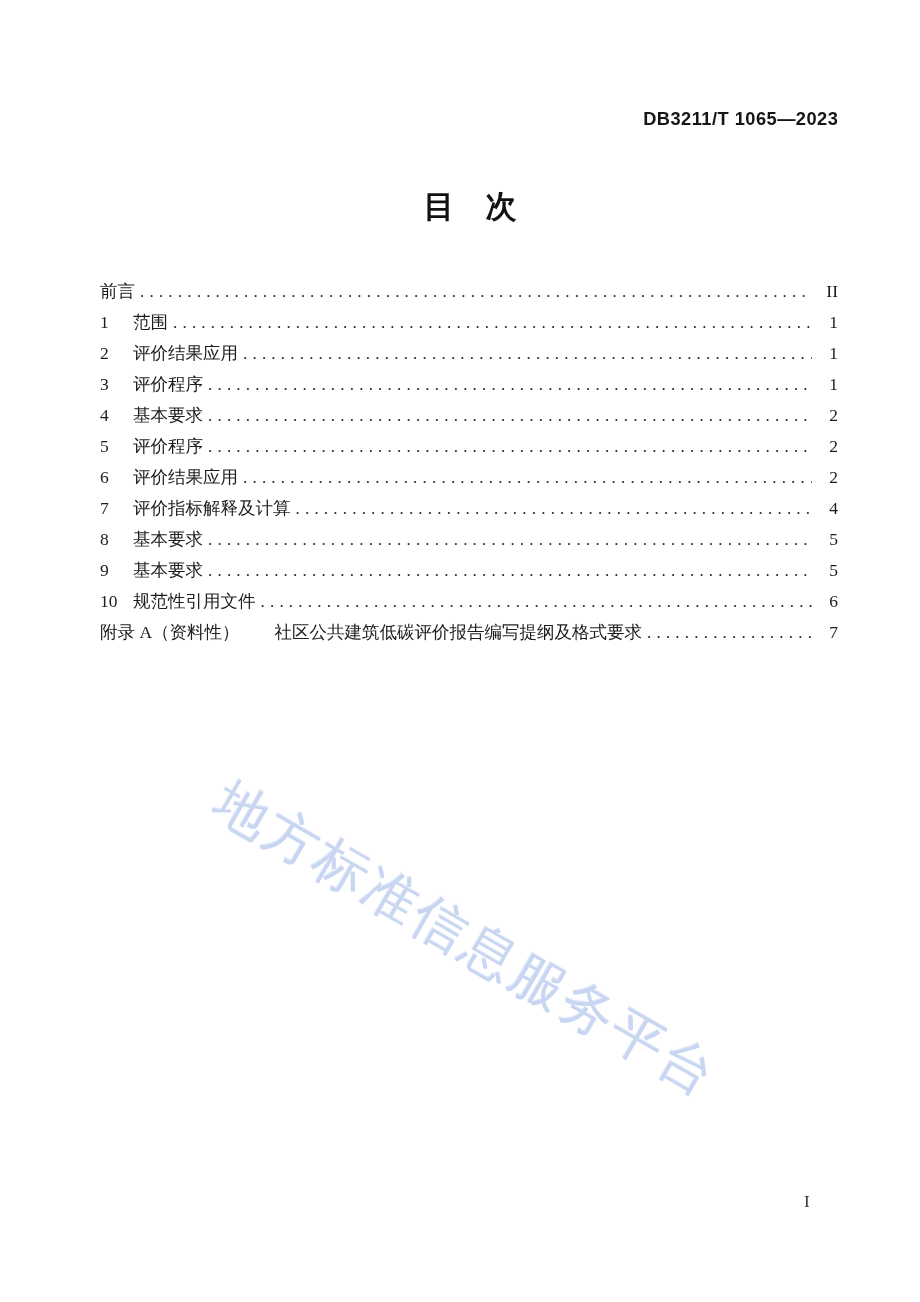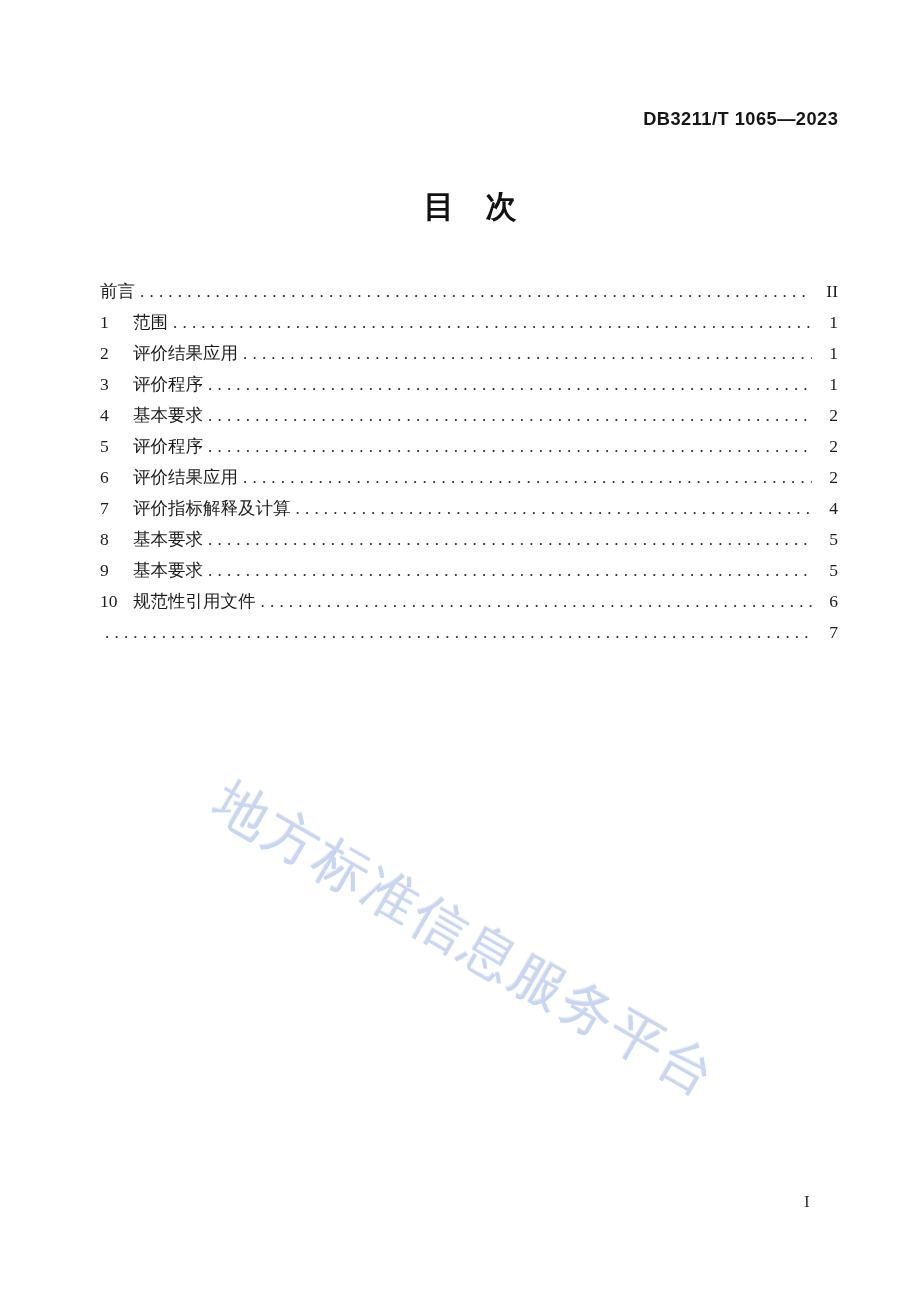--- a/index.html
+++ b/index.html
@@ -202,20 +202,21 @@
     </div>
 
     <div class="toc-row">
       <span class="toc-num">10</span>
       <span class="toc-label">规范性引用文件</span>
       <span class="toc-dots"></span>
       <span class="toc-page">6</span>
     </div>
 
     <div class="toc-row">
+      <span class="toc-label">附录 A（资料性）　　社区公共建筑低碳评价报告编写提纲及格式要求</span>
       <span class="toc-dots"></span>
       <span class="toc-page">7</span>
     </div>
 
   </div>
 
   <div class="watermark">地方标准信息服务平台</div>
 
   <div class="folio">I</div>
 

